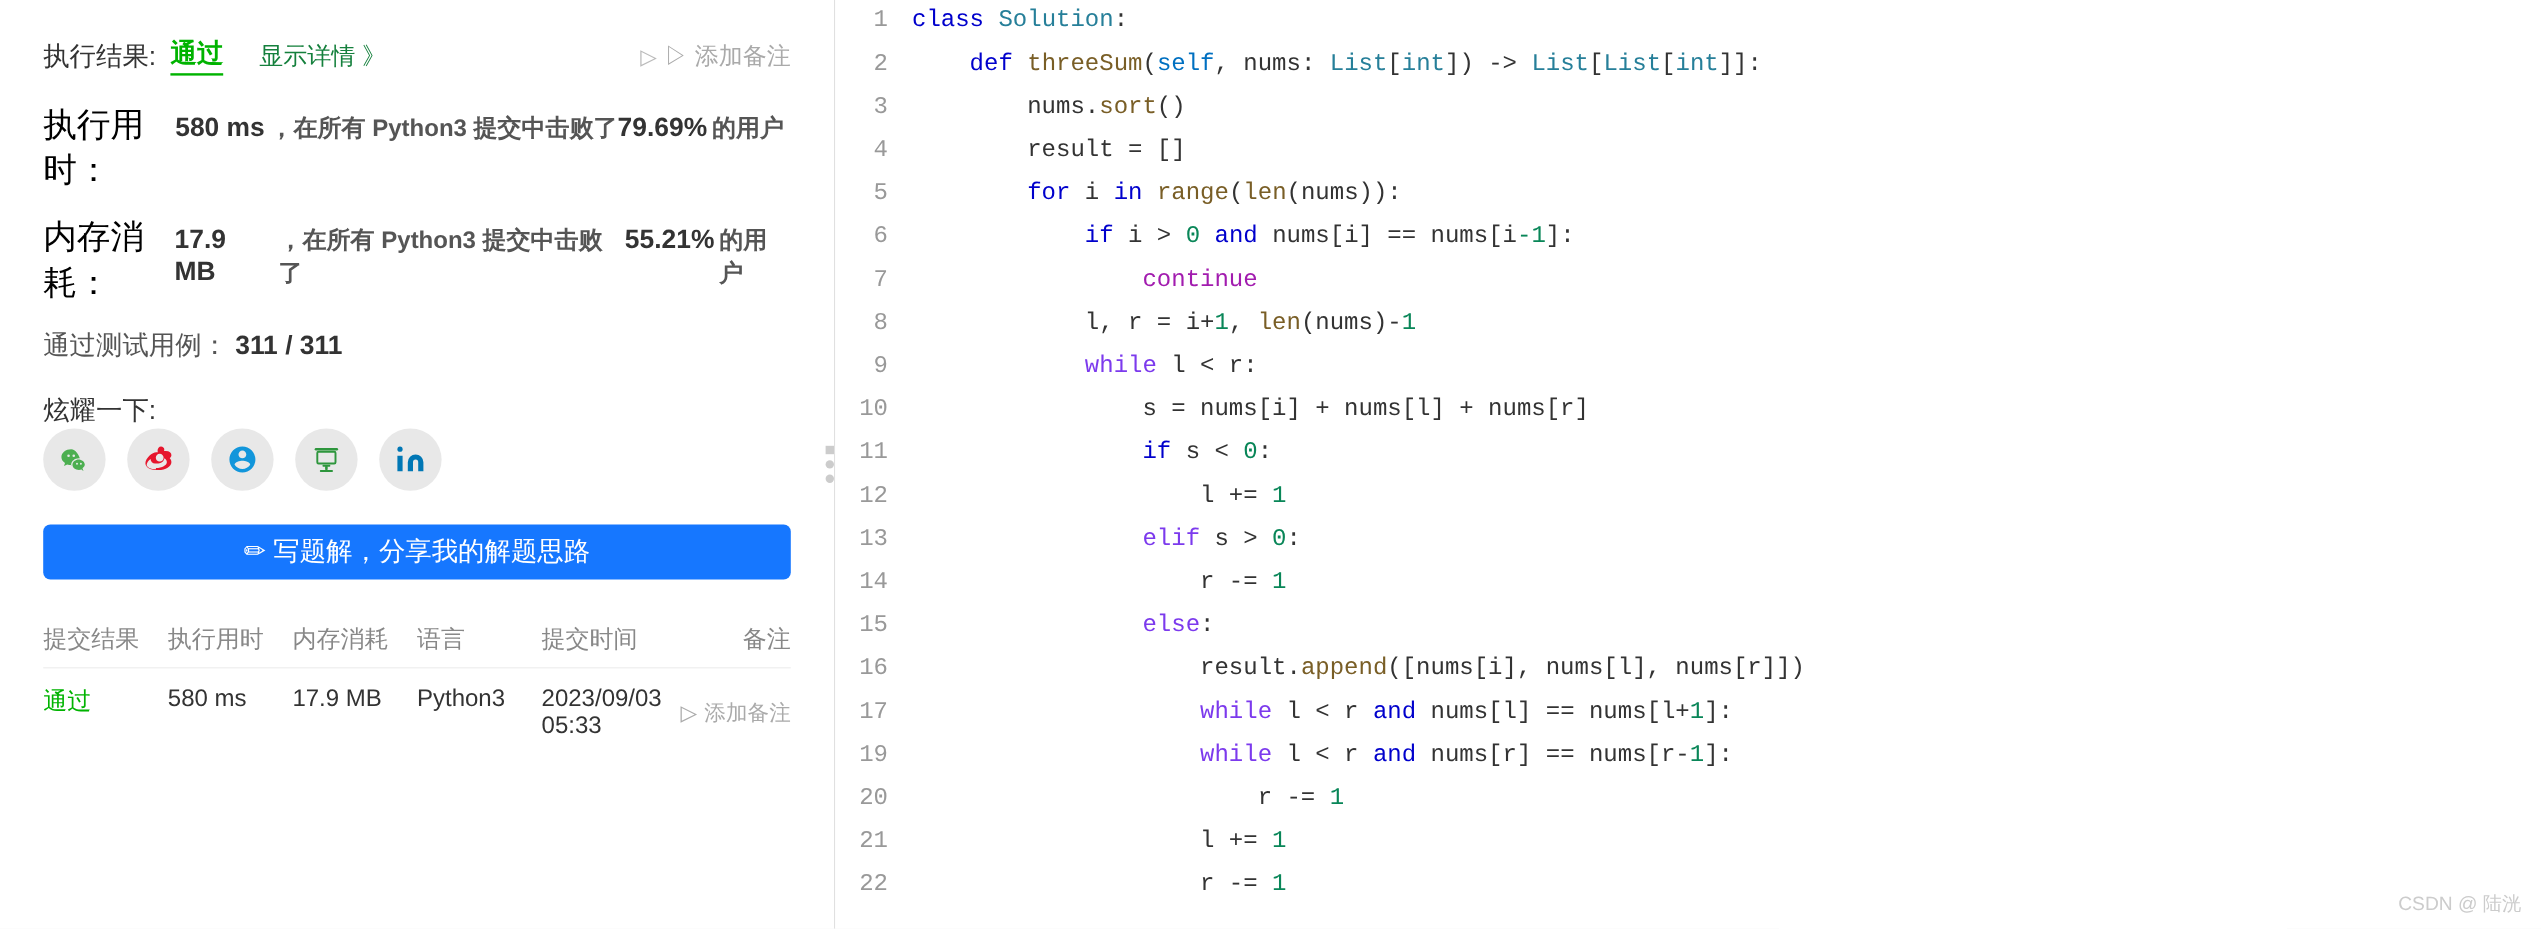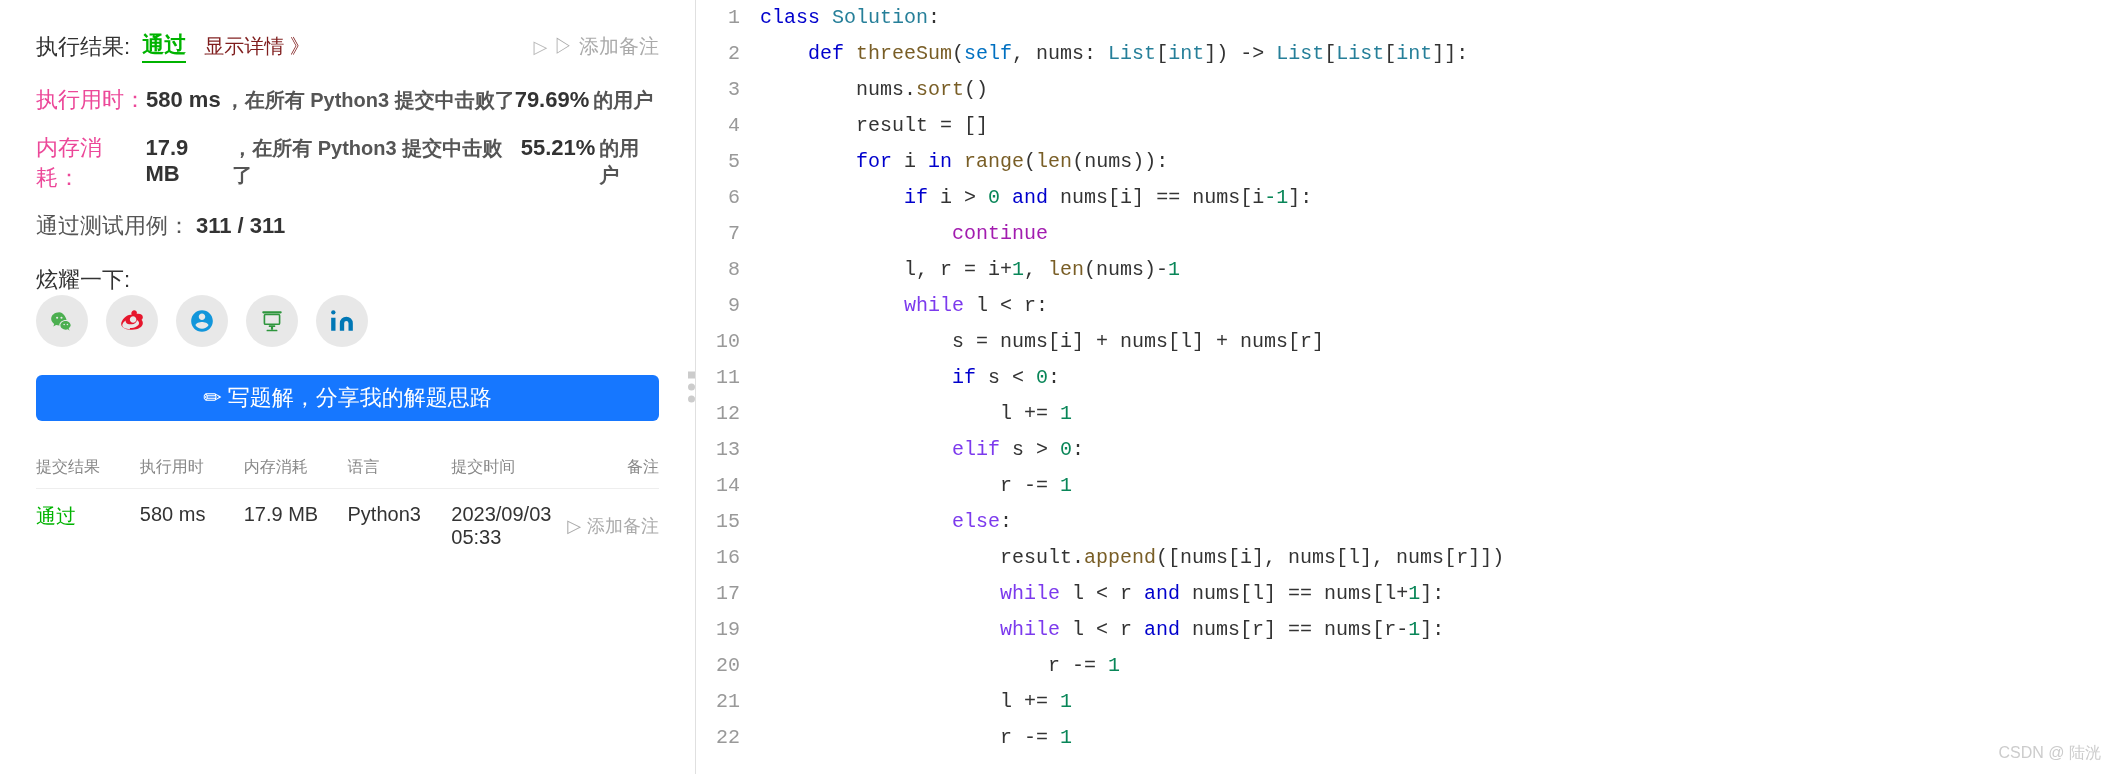--- a/index.html
+++ b/index.html
@@ -40,21 +40,22 @@
       font-weight: bold;
       border-bottom: 2px solid #00b300;
       padding-bottom: 1px;
       margin-right: 18px;
     }
     .result-detail {
       font-size: 20px;
       color: #888;
     }
     .result-detail span {
-      color: #7f1d1d;
+      color: #15803d;
+      margin-left: 12px;
     }
     .add-note {
       margin-left: auto;
       font-size: 20px;
       color: #aaa;
       display: flex;
       align-items: center;
       gap: 6px;
     }
     .add-note .flag-icon {
@@ -64,22 +65,22 @@
 
     .info-row {
       display: flex;
       align-items: baseline;
       margin-bottom: 18px;
       font-size: 22px;
       color: #333;
     }
     .info-key {
       width: 110px;
-      color: #ec4899;
-      font-size: 22px;
+      color: #000000;
+      font-size: 28px;
     }
     .info-value {
       font-size: 22px;
       color: #333;
       font-weight: bold;
     }
     .info-desc {
       font-size: 20px;
       color: #555;
       margin-left: 4px;
@@ -140,21 +141,21 @@
       width: 100%;
       margin-bottom: 36px;
       display: flex;
       align-items: center;
       justify-content: center;
       gap: 10px;
     }
 
     .submissions-header {
       display: flex;
-      font-size: 16px;
+      font-size: 20px;
       color: #888;
       border-bottom: 1px solid #eee;
       padding-bottom: 10px;
     }
     .sub-col {
       flex: 1;
       text-align: left;
     }
     .sub-col:last-child {
       text-align: right;

